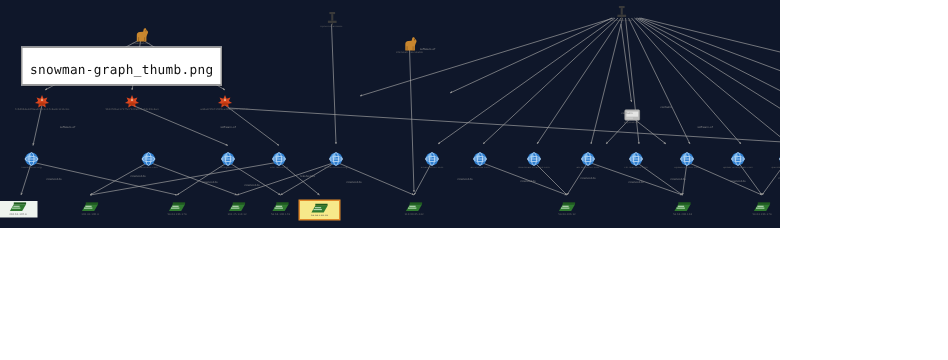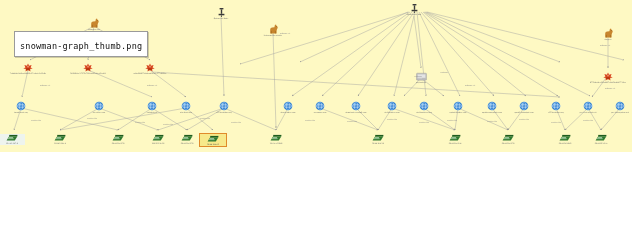--- a/index.html
+++ b/index.html
@@ -1,18 +1,18 @@
 <!DOCTYPE html>
 <html><head>
 <meta charset="utf-8">
 <style>
   html,body{margin:0;padding:0;background:#ffffff;}
   body{width:632px;height:152px;overflow:hidden;
        font-family:"DejaVu Sans","Liberation Sans",sans-serif;}
-  #stage{position:relative;width:632px;height:152px;background:#fef9c3;overflow:hidden;}
+  #stage{position:relative;width:520px;height:152px;background:#0f172a;overflow:hidden;}
   #edges{position:absolute;left:0;top:0;width:632px;height:152px;}
 
   .node{position:absolute;transform:translate(-50%,0);text-align:center;
         width:74px;pointer-events:auto;}
   .node .glyph{display:block;margin:0 auto;line-height:0;}
   .node .lbl{display:block;font-size:1.9px;line-height:2.6px;color:#6b6b6b;
              white-space:nowrap;overflow:hidden;text-overflow:clip;
              transform:scale(0.92);}
   .node.sel{background:#f7e98a;outline:1px solid #e08a2a;
             width:26px;padding:1px 0 0 0;}

